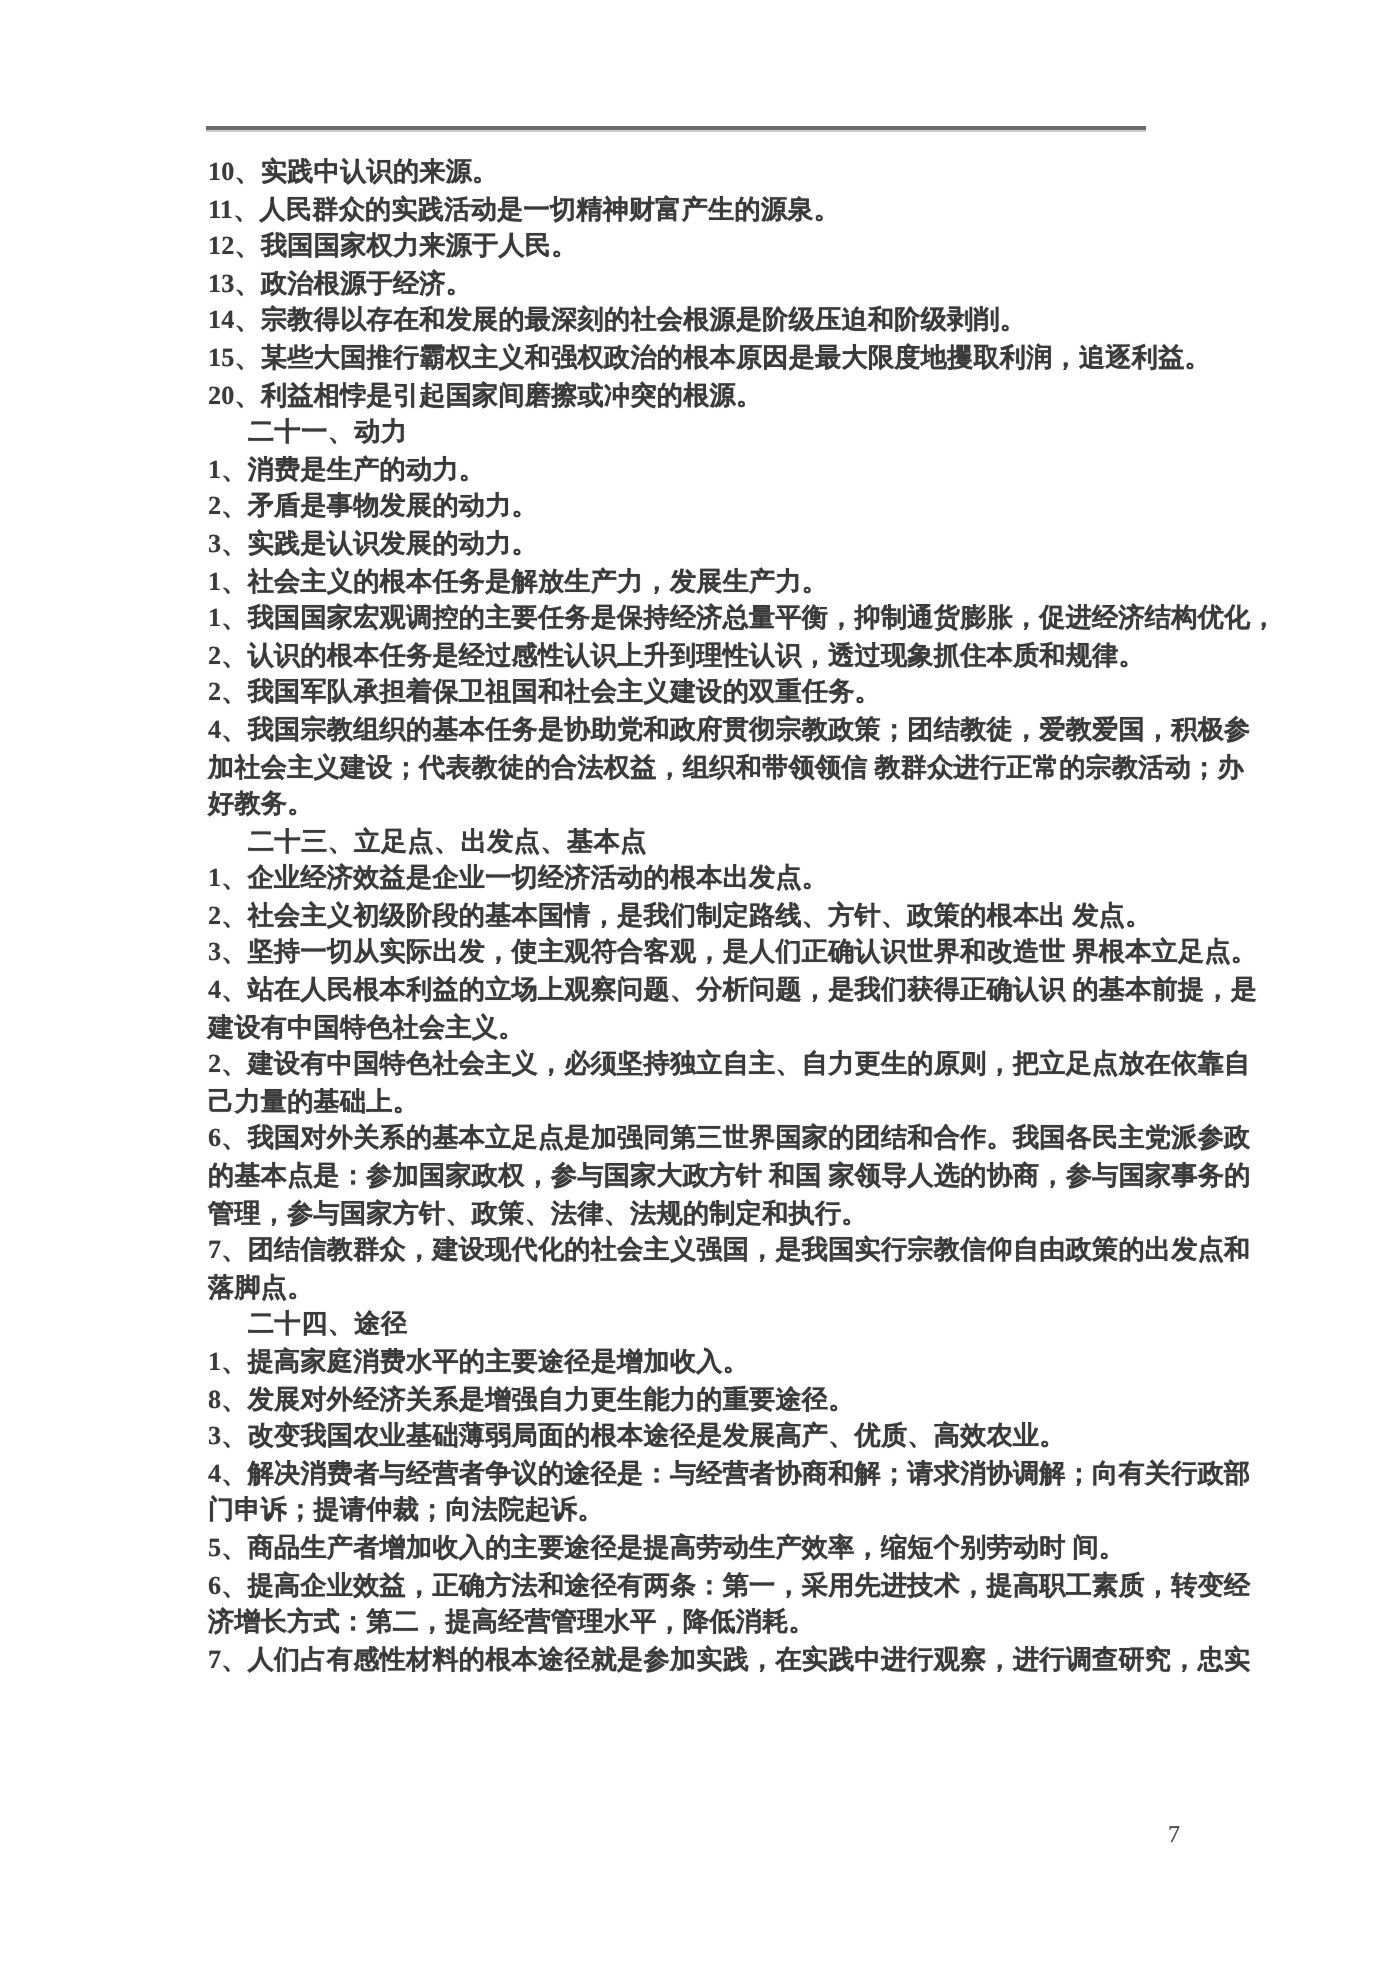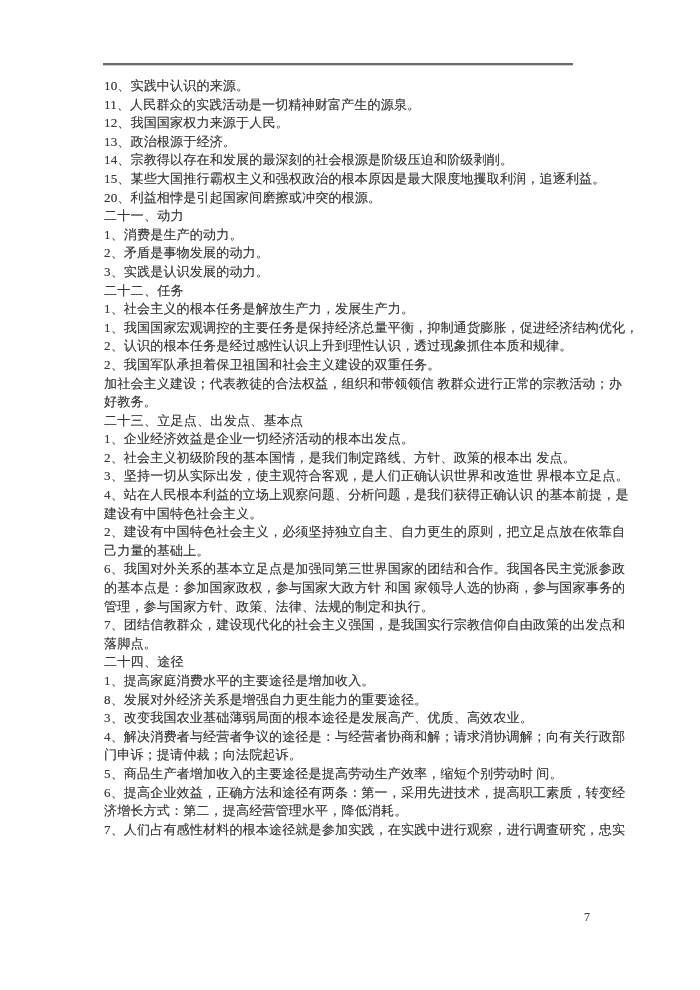--- a/index.html
+++ b/index.html
@@ -31,23 +31,25 @@
     width: 480px;
     color: var(--text, #3a3a3a);
     font-size: 13.1px;
     line-height: 18.6px;
     text-shadow: 0 0 0.5px rgba(58,58,58,0.55);
   }
   .line {
     height: 18.6px;
     white-space: pre;       
     letter-spacing: 0.1px;
+    font-weight: bold;
   }
   .line.heading {
     letter-spacing: 0.2px;
+    margin-left: 20px;
   }
   .page-number {
     position: absolute;
     left: 584px;
     top: 910px;
     color: #4a4a4a;
     font-size: 12px;
     line-height: 14px;
     text-shadow: 0 0 0.5px rgba(74,74,74,0.5);
   }
@@ -62,25 +64,25 @@
       <div class="line">11、人民群众的实践活动是一切精神财富产生的源泉。</div>
       <div class="line">12、我国国家权力来源于人民。</div>
       <div class="line">13、政治根源于经济。</div>
       <div class="line">14、宗教得以存在和发展的最深刻的社会根源是阶级压迫和阶级剥削。</div>
       <div class="line">15、某些大国推行霸权主义和强权政治的根本原因是最大限度地攫取利润，追逐利益。</div>
       <div class="line">20、利益相悖是引起国家间磨擦或冲突的根源。</div>
       <div class="line heading">二十一、动力</div>
       <div class="line">1、消费是生产的动力。</div>
       <div class="line">2、矛盾是事物发展的动力。</div>
       <div class="line">3、实践是认识发展的动力。</div>
-      <div class="line heading">二十二、任务</div>
       <div class="line">1、社会主义的根本任务是解放生产力，发展生产力。</div>
       <div class="line">1、我国国家宏观调控的主要任务是保持经济总量平衡，抑制通货膨胀，促进经济结构优化，</div>
       <div class="line">2、认识的根本任务是经过感性认识上升到理性认识，透过现象抓住本质和规律。</div>
       <div class="line">2、我国军队承担着保卫祖国和社会主义建设的双重任务。</div>
+      <div class="line">4、我国宗教组织的基本任务是协助党和政府贯彻宗教政策；团结教徒，爱教爱国，积极参</div>
       <div class="line">加社会主义建设；代表教徒的合法权益，组织和带领领信 教群众进行正常的宗教活动；办</div>
       <div class="line">好教务。</div>
       <div class="line heading">二十三、立足点、出发点、基本点</div>
       <div class="line">1、企业经济效益是企业一切经济活动的根本出发点。</div>
       <div class="line">2、社会主义初级阶段的基本国情，是我们制定路线、方针、政策的根本出 发点。</div>
       <div class="line">3、坚持一切从实际出发，使主观符合客观，是人们正确认识世界和改造世 界根本立足点。</div>
       <div class="line">4、站在人民根本利益的立场上观察问题、分析问题，是我们获得正确认识 的基本前提，是</div>
       <div class="line">建设有中国特色社会主义。</div>
       <div class="line">2、建设有中国特色社会主义，必须坚持独立自主、自力更生的原则，把立足点放在依靠自</div>
       <div class="line">己力量的基础上。</div>

